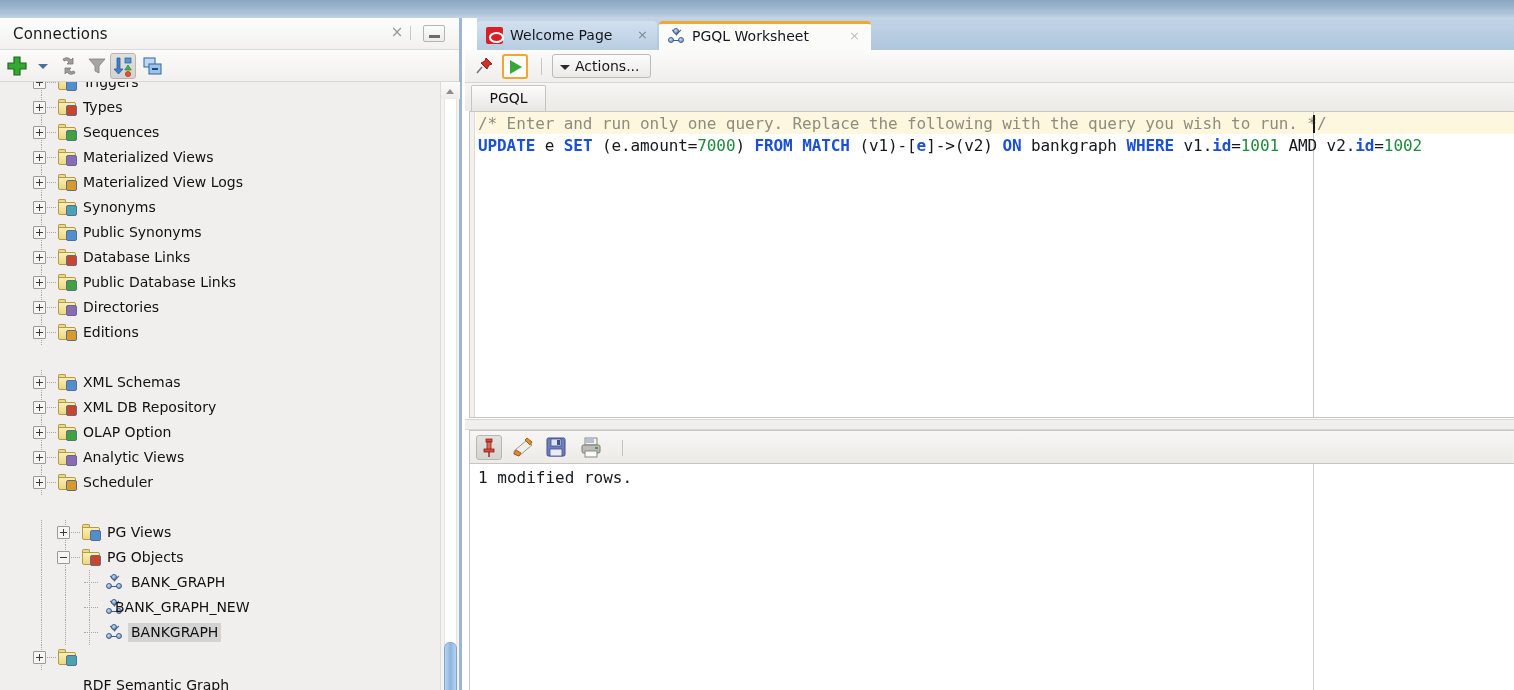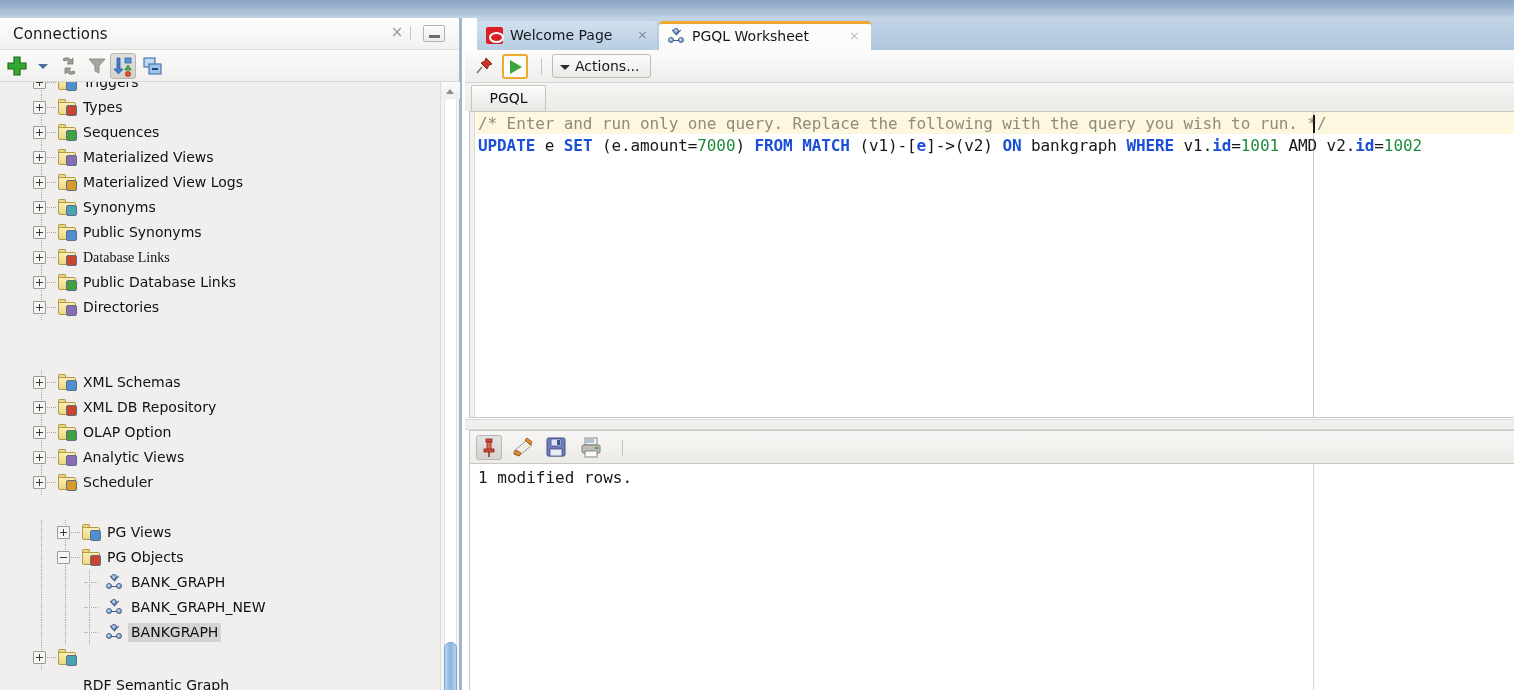--- a/index.html
+++ b/index.html
@@ -428,21 +428,21 @@
         <div class="tw-vline" style="left: 41px; top: 0px; height: 25px;"></div>
         <div class="tw-exp plus" style="left: 33px;"></div>
         <div class="tw-dots" style="left: 47px; width: 9px;"></div>
         <div class="fico" style="left: 58px;">
           <div class="tab"></div>
           <div class="body"></div>
           <div class="badge" style="background:#4f8fd0"></div>
         </div>
         <div class="tw-label" style="left: 80px;">Public Synonyms</div>
       </div>
-      <div class="tree-row" style="top: 163px; font-family: Liberation Serif, serif;">
+      <div class="tree-row" style="top: 163px;">
         <div class="tw-vline" style="left: 41px; top: 0px; height: 25px;"></div>
         <div class="tw-exp plus" style="left: 33px;"></div>
         <div class="tw-dots" style="left: 47px; width: 9px;"></div>
         <div class="fico" style="left: 58px;">
           <div class="tab"></div>
           <div class="body"></div>
           <div class="badge" style="background:#c8462e"></div>
         </div>
         <div class="tw-label" style="left: 80px;">Database Links</div>
       </div>
@@ -460,20 +460,31 @@
       <div class="tree-row" style="top: 213px;">
         <div class="tw-vline" style="left: 41px; top: 0px; height: 25px;"></div>
         <div class="tw-exp plus" style="left: 33px;"></div>
         <div class="tw-dots" style="left: 47px; width: 9px;"></div>
         <div class="fico" style="left: 58px;">
           <div class="tab"></div>
           <div class="body"></div>
           <div class="badge" style="background:#8a6bb5"></div>
         </div>
         <div class="tw-label" style="left: 80px;">Directories</div>
+      </div>
+      <div class="tree-row" style="top: 238px;">
+        <div class="tw-vline" style="left: 41px; top: 0px; height: 25px;"></div>
+        <div class="tw-exp plus" style="left: 33px;"></div>
+        <div class="tw-dots" style="left: 47px; width: 9px;"></div>
+        <div class="fico" style="left: 58px;">
+          <div class="tab"></div>
+          <div class="body"></div>
+          <div class="badge" style="background:#d89a2a"></div>
+        </div>
+        <div class="tw-label" style="left: 80px;">Editions</div>
       </div>
       <div class="tree-row" style="top: 288px;">
         <div class="tw-vline" style="left: 41px; top: 0px; height: 25px;"></div>
         <div class="tw-exp plus" style="left: 33px;"></div>
         <div class="tw-dots" style="left: 47px; width: 9px;"></div>
         <div class="fico" style="left: 58px;">
           <div class="tab"></div>
           <div class="body"></div>
           <div class="badge" style="background:#4f8fd0"></div>
         </div>
@@ -568,21 +579,21 @@
         <div class="tw-vline" style="left: 65px; top: 0px; height: 25px;"></div>
         <div class="tw-dots" style="left: 84px; width: 14px;"></div>
         <div class="gico" style="left: 106px;">
           <s style="left:3px;top:4px;width:7px;transform:rotate(48deg);"></s>
           <s style="left:7px;top:4px;width:7px;transform:rotate(-48deg);"></s>
           <s style="left:4px;top:12px;width:9px;"></s>
           <i class="n1"></i>
           <i class="n2"></i>
           <i class="n3"></i>
         </div>
-        <div class="tw-label" style="left: 128px;">BANK_GRAPH_NEW</div>
+        <div class="tw-label" style="left: 112px;">BANK_GRAPH_NEW</div>
       </div>
       <div class="tree-row" style="top: 538px;">
         <div class="tw-vline" style="left: 41px; top: 0px; height: 25px;"></div>
         <div class="tw-vline" style="left: 89px; top: 0px; height: 25px;"></div>
         <div class="tw-vline" style="left: 65px; top: 0px; height: 25px;"></div>
         <div class="tw-dots" style="left: 84px; width: 14px;"></div>
         <div class="gico" style="left: 106px;">
           <s style="left:3px;top:4px;width:7px;transform:rotate(48deg);"></s>
           <s style="left:7px;top:4px;width:7px;transform:rotate(-48deg);"></s>
           <s style="left:4px;top:12px;width:9px;"></s>

